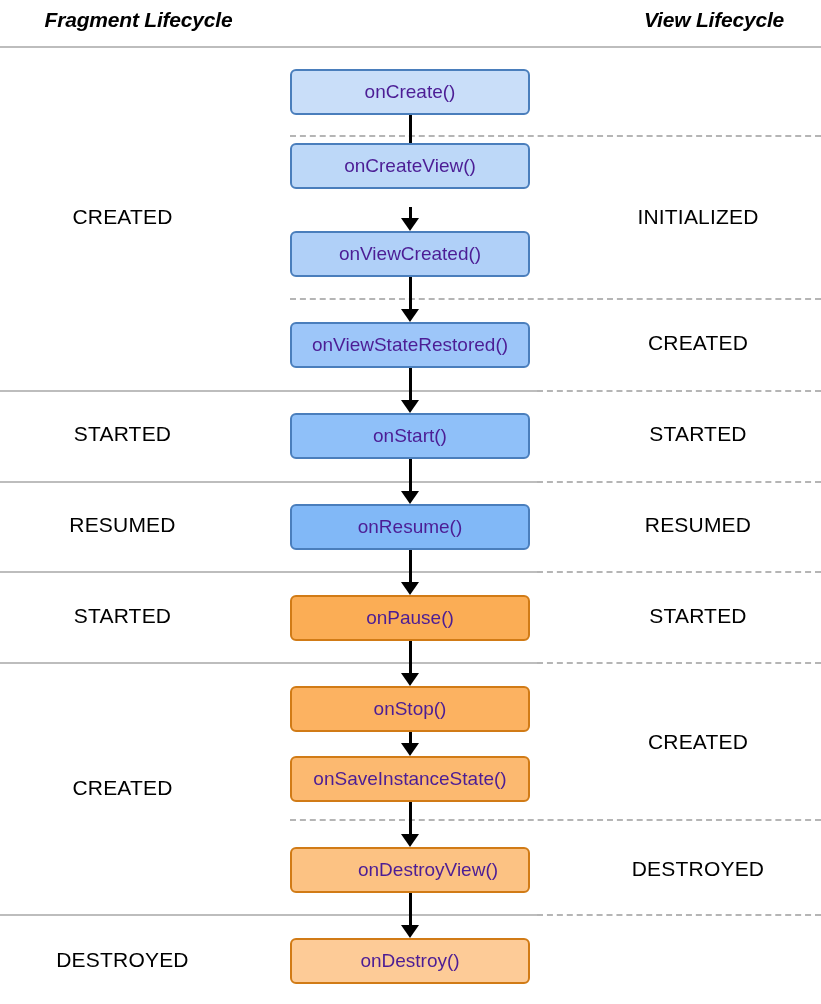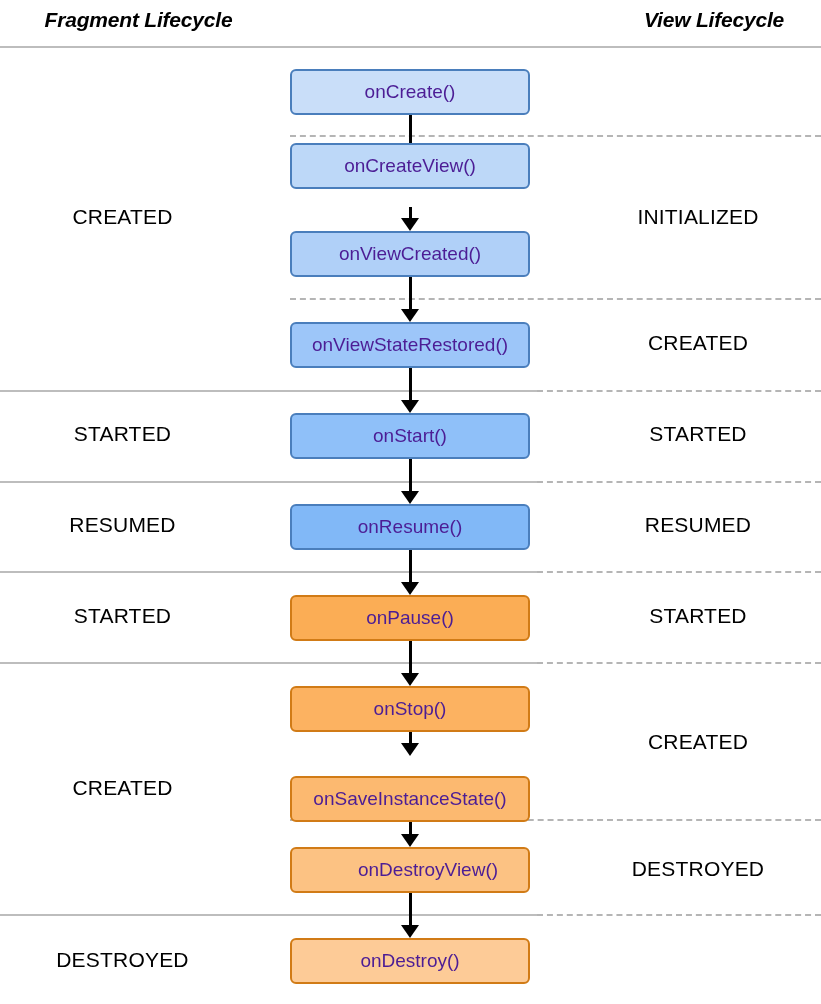--- a/index.html
+++ b/index.html
@@ -179,18 +179,18 @@
 
   <div id="callback-boxes">
       <div class="cb-box" style="top: 69px; background: rgb(201, 222, 249); border-color: rgb(74, 126, 188);">onCreate()</div>
       <div class="cb-box" style="top: 143px; background: rgb(189, 216, 248); border-color: rgb(74, 126, 188);">onCreateView()</div>
       <div class="cb-box" style="top: 231px; background: rgb(176, 208, 248); border-color: rgb(74, 126, 188);">onViewCreated()</div>
       <div class="cb-box" style="top: 322px; background: rgb(157, 198, 249); border-color: rgb(74, 126, 188);">onViewStateRestored()</div>
       <div class="cb-box" style="top: 413px; background: rgb(143, 192, 249); border-color: rgb(74, 126, 188); text-align: center;">onStart()</div>
       <div class="cb-box" style="top: 504px; background: rgb(129, 184, 247); border-color: rgb(74, 126, 188);">onResume()</div>
       <div class="cb-box" style="top: 595px; background: rgb(251, 173, 85); border-color: rgb(209, 123, 22);">onPause()</div>
       <div class="cb-box" style="top: 686px; background: rgb(252, 178, 97); border-color: rgb(209, 123, 22);">onStop()</div>
-      <div class="cb-box" style="top: 776px; background: rgb(252, 185, 112); border-color: rgb(209, 123, 22);">onSaveInstanceState()</div>
+      <div class="cb-box" style="top: 756px; background: rgb(252, 185, 112); border-color: rgb(209, 123, 22);">onSaveInstanceState()</div>
       <div class="cb-box" style="top: 847px; background: rgb(252, 194, 131); border-color: rgb(209, 123, 22); padding-left: 36px;">onDestroyView()</div>
       <div class="cb-box" style="top: 938px; background: rgb(253, 203, 151); border-color: rgb(209, 123, 22);">onDestroy()</div>
     </div>
 
 </div>
 
 </body></html>

